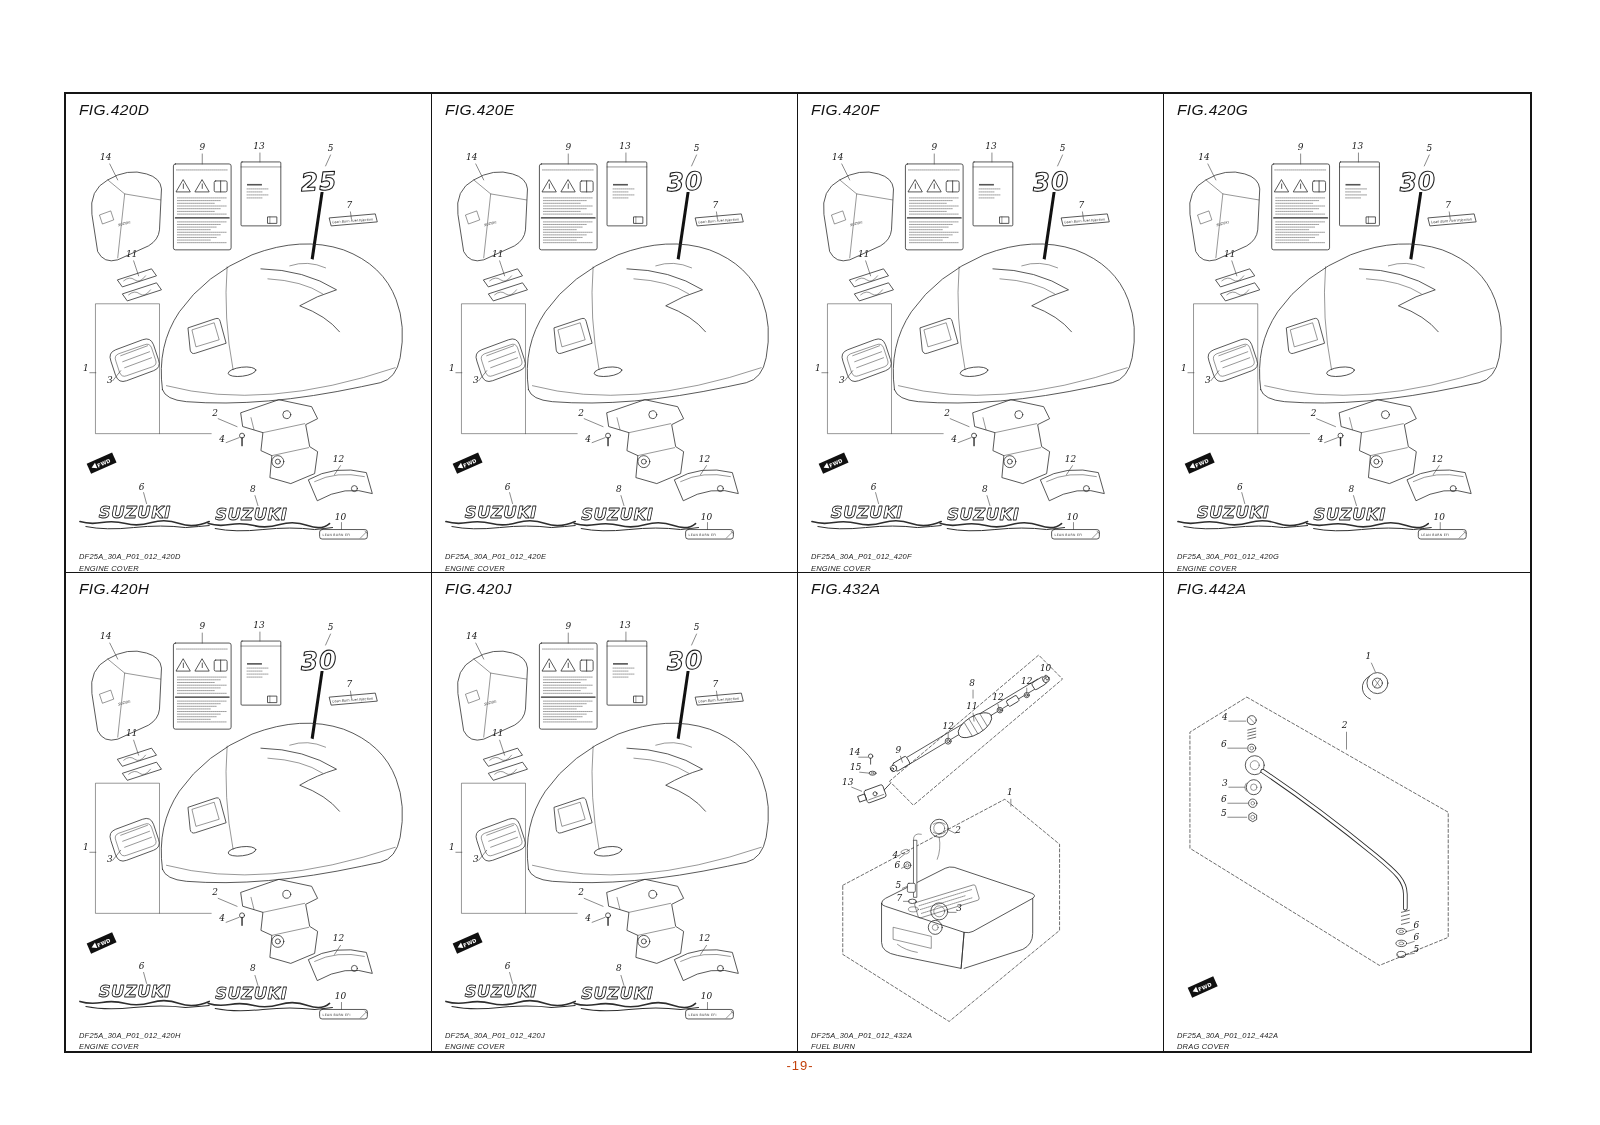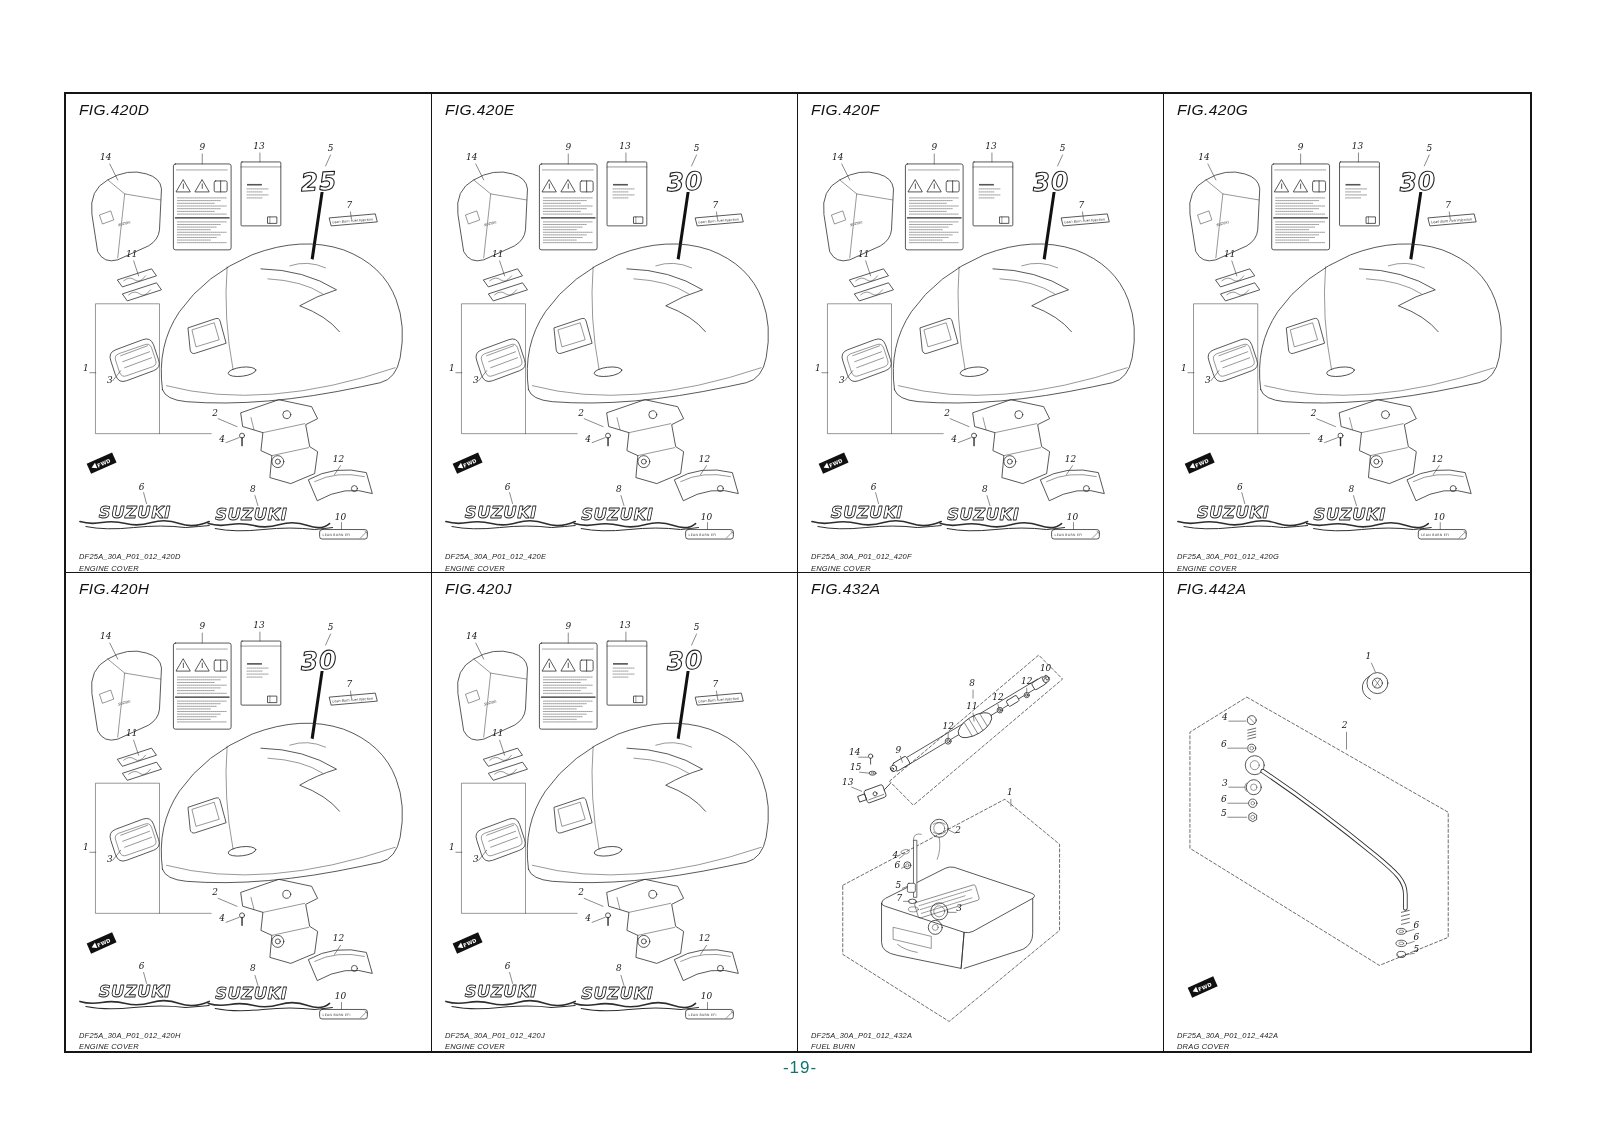--- a/index.html
+++ b/index.html
@@ -10,21 +10,21 @@
         display:grid;grid-template-columns:repeat(4,1fr);grid-template-rows:1fr 1fr;background:#1d4ed8;}
   .cell{position:relative;box-sizing:border-box;overflow:hidden;background:#fff;}
   .cell:not(:nth-child(4n)){border-right:1.5px solid #151515;}
   .cell:nth-child(-n+4){border-bottom:1.5px solid #151515;}
   .fig-title{position:absolute;left:13px;top:7px;font-style:italic;font-size:15.5px;
         letter-spacing:.4px;color:#111;}
   .caption{position:absolute;left:13px;top:437px;font-style:italic;font-size:7.5px;
         line-height:1.55;color:#222;letter-spacing:.2px;margin-top:20px;}
   .fig-art{position:absolute;left:0;top:24px;width:100%;height:calc(100% - 24px);}
   .page-number{position:absolute;left:0;right:0;top:1058px;text-align:center;
-        font-size:17px;letter-spacing:1px;color:#0f766e;}
+        font-size:13px;letter-spacing:1px;color:#c2410c;}
   
   svg .ln{stroke:#2e2e2e;fill:none;stroke-width:.8;stroke-linecap:round;stroke-linejoin:round;}
   svg .wf{fill:#fff;}
   svg .thin{stroke-width:.5;}
   svg .dash2{stroke-dasharray:3 2.2;stroke-width:.7;}
   svg .txtline{stroke:#6a6a6a;stroke-width:.65;stroke-dasharray:1.1 .9;}
   svg .leader{stroke:#3c3c3c;stroke-width:.6;fill:none;}
   svg .callout{font-family:"DejaVu Serif",serif;font-style:italic;font-size:9px;
         fill:#161616;stroke:none;text-anchor:middle;}
   svg .emblem{font-family:"DejaVu Sans",sans-serif;font-weight:bold;font-style:italic;

